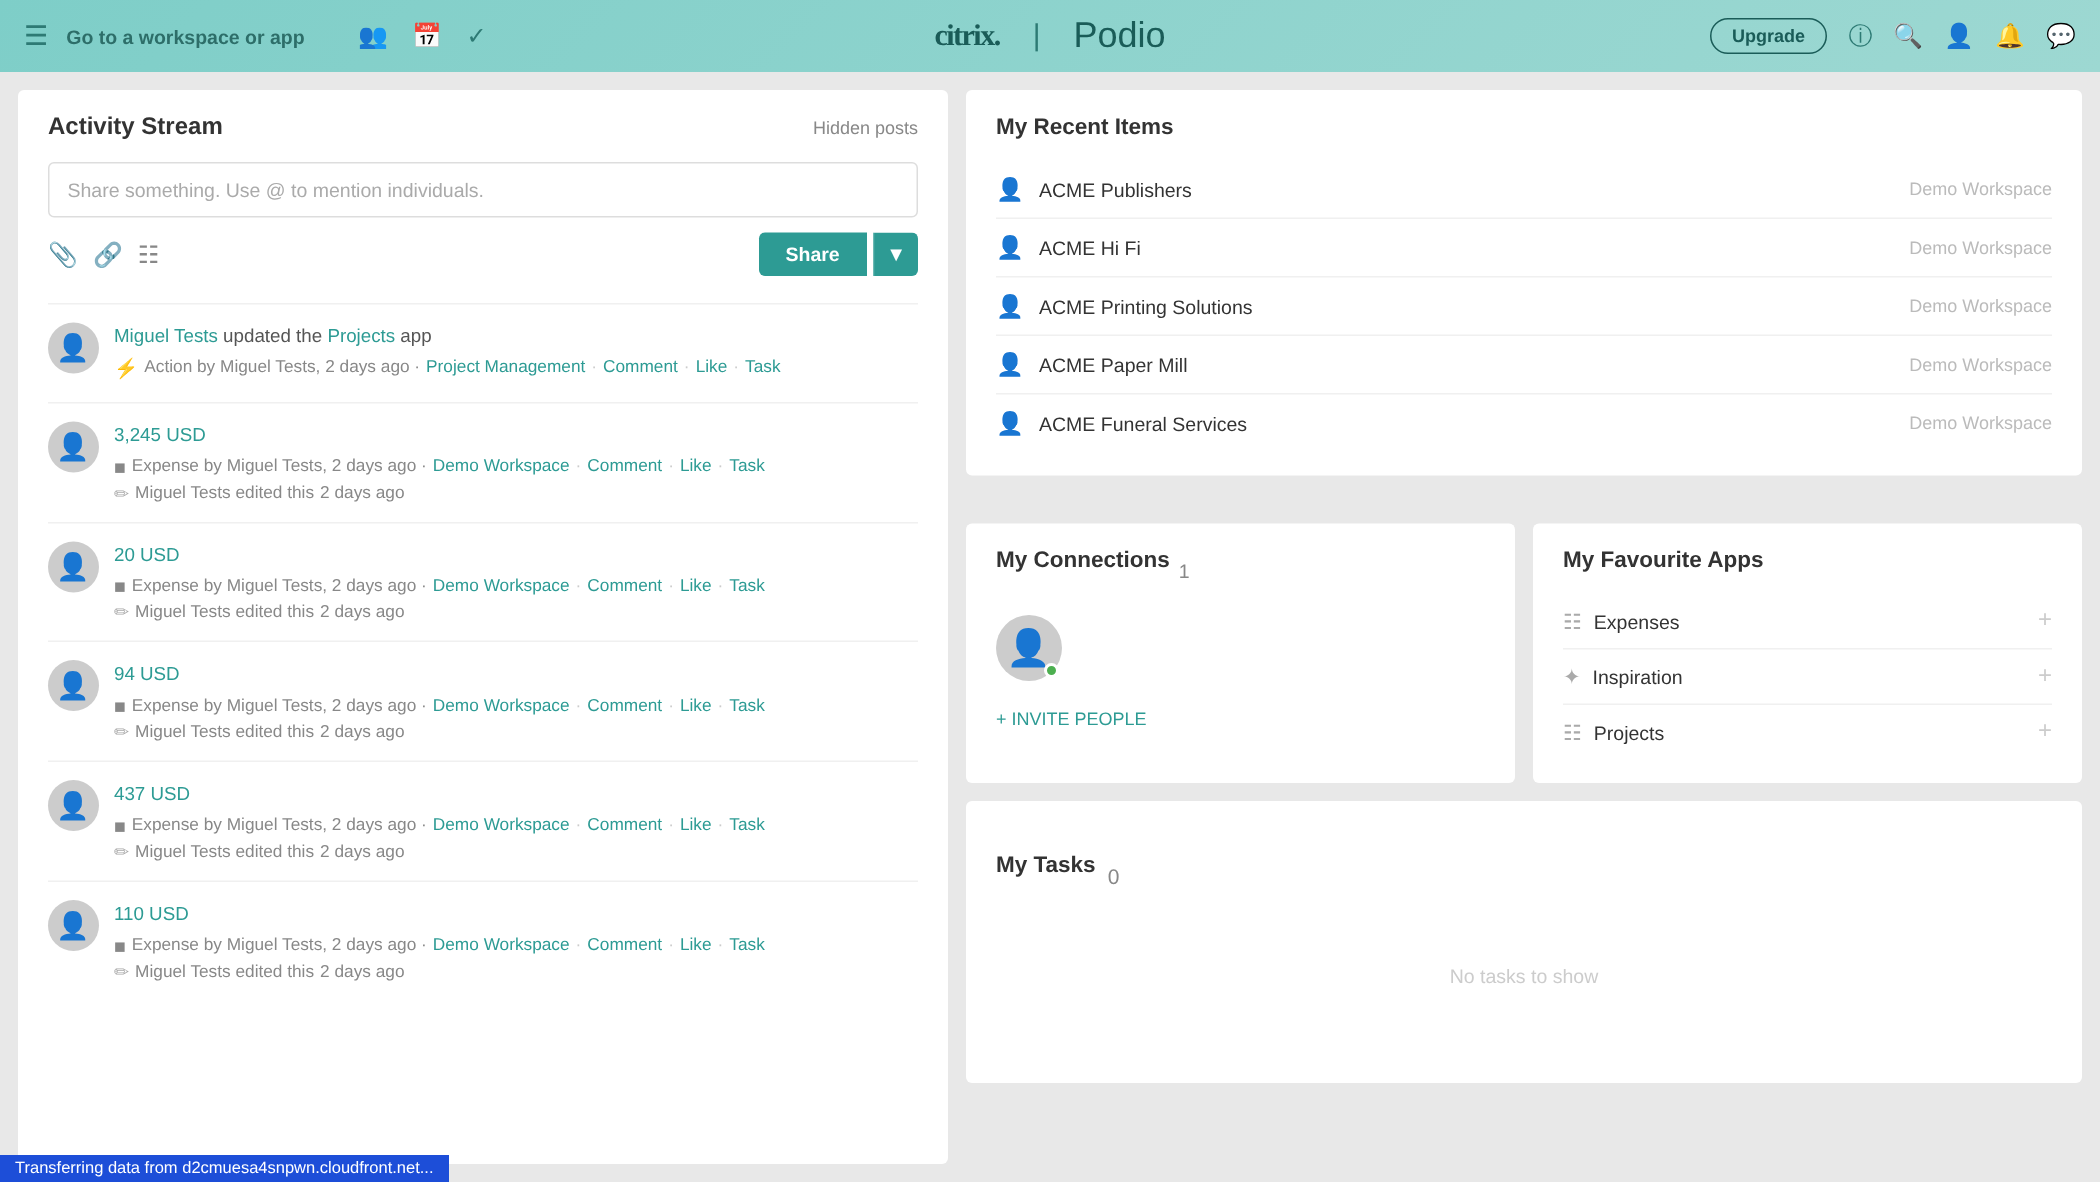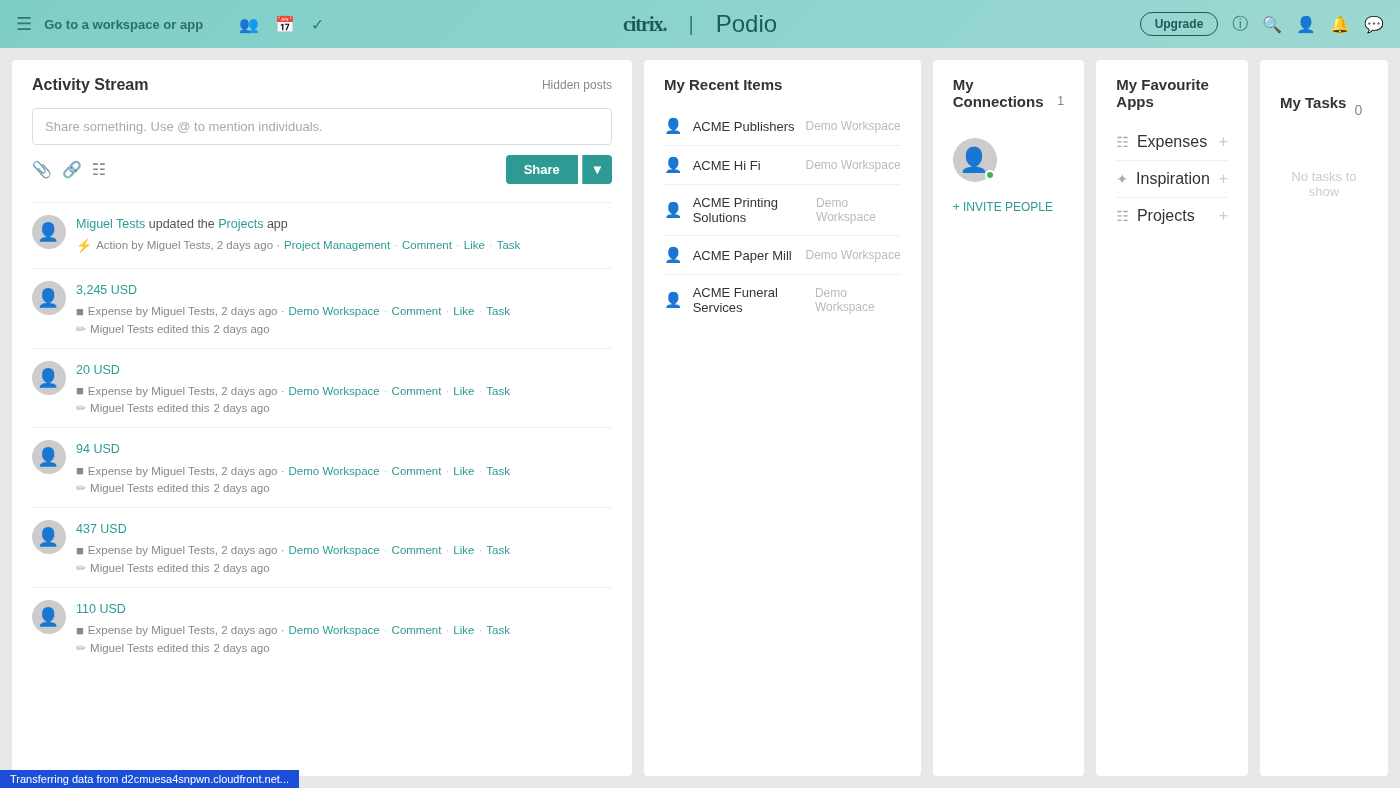--- a/index.html
+++ b/index.html
@@ -52,48 +52,48 @@
     .activity-main-line { font-size: 12.5px; color: #555; margin-bottom: 4px; line-height: 1.5; }
     .activity-main-line a, .activity-link { color: #2d9b94; text-decoration: none; cursor: pointer; }
     .activity-meta { display: flex; align-items: center; gap: 4px; font-size: 11.5px; color: #888; margin-bottom: 3px; }
     .activity-meta-icon { font-size: 13px; color: #888; }
     .activity-action-link { color: #2d9b94; text-decoration: none; cursor: pointer; font-size: 11.5px; }
     .dot-sep { color: #ccc; }
     .activity-edit-line { display: flex; align-items: center; gap: 4px; font-size: 11.5px; color: #888; margin-top: 2px; }
     .edit-icon { font-size: 12px; color: #aaa; }
 
     
-    .right-panel { flex: 1; display: flex; gap: 12px; overflow-y: auto; }
+    .right-panel { flex: 1; display: flex; flex-direction: column; gap: 12px; overflow-y: auto; }
 
     
     .recent-items-card { background: #fff; border-radius: 4px; padding: 16px 20px; }
     .card-title { font-size: 15px; font-weight: 600; color: #333; margin-bottom: 14px; }
     .recent-item { display: flex; align-items: center; justify-content: space-between; padding: 10px 0; border-bottom: 1px solid #f0f0f0; cursor: pointer; }
     .recent-item:last-child { border-bottom: none; }
     .recent-item-left { display: flex; align-items: center; gap: 10px; }
     .recent-item-icon { color: #bbb; font-size: 15px; }
     .recent-item-name { font-size: 13px; color: #333; }
     .recent-item-workspace { font-size: 12px; color: #bbb; }
 
     
-    .bottom-row { display: flex; gap: 12px; }
+    .bottom-row { display: flex; gap: 12px; margin-top: 20px; }
     .connections-card { background: #fff; border-radius: 4px; padding: 16px 20px; flex: 1; }
     .fav-apps-card { background: #fff; border-radius: 4px; padding: 16px 20px; flex: 1; }
     .card-title-row { display: flex; align-items: center; gap: 6px; margin-bottom: 14px; }
     .connection-count { color: #888; font-size: 13px; }
     .connection-avatar-wrapper { position: relative; display: inline-block; margin-bottom: 12px; }
     .connection-avatar { width: 44px; height: 44px; border-radius: 50%; background: #ccc; display: flex; align-items: center; justify-content: center; color: #999; font-size: 24px; }
     .online-dot { width: 10px; height: 10px; background: #4caf50; border-radius: 50%; position: absolute; bottom: 2px; right: 2px; border: 2px solid #fff; }
     .invite-link { color: #2d9b94; font-size: 12px; cursor: pointer; display: block; margin-top: 6px; }
 
     .fav-app-item { display: flex; align-items: center; justify-content: space-between; padding: 9px 0; border-bottom: 1px solid #f0f0f0; }
     .fav-app-item:last-child { border-bottom: none; }
     .fav-app-left { display: flex; align-items: center; gap: 8px; }
     .fav-app-icon { font-size: 14px; color: #aaa; }
-    .fav-app-name { font-size: 16px; color: #333; }
+    .fav-app-name { font-size: 13px; color: #333; }
     .fav-app-add { color: #ccc; cursor: pointer; font-size: 16px; font-weight: 300; }
 
     
     .tasks-card { background: #fff; border-radius: 4px; padding: 34px 20px; }
     .tasks-card-title-row { display: flex; align-items: center; gap: 8px; margin-bottom: 14px; }
     .tasks-count { color: #888; font-size: 14px; }
     .no-tasks { text-align: center; color: #ccc; font-size: 13px; padding: 30px 0; }
 
     
     .status-bar { position: fixed; bottom: 0; left: 0; background: #1d4ed8; color: #fff; font-size: 11px; padding: 3px 10px; z-index: 100; }

